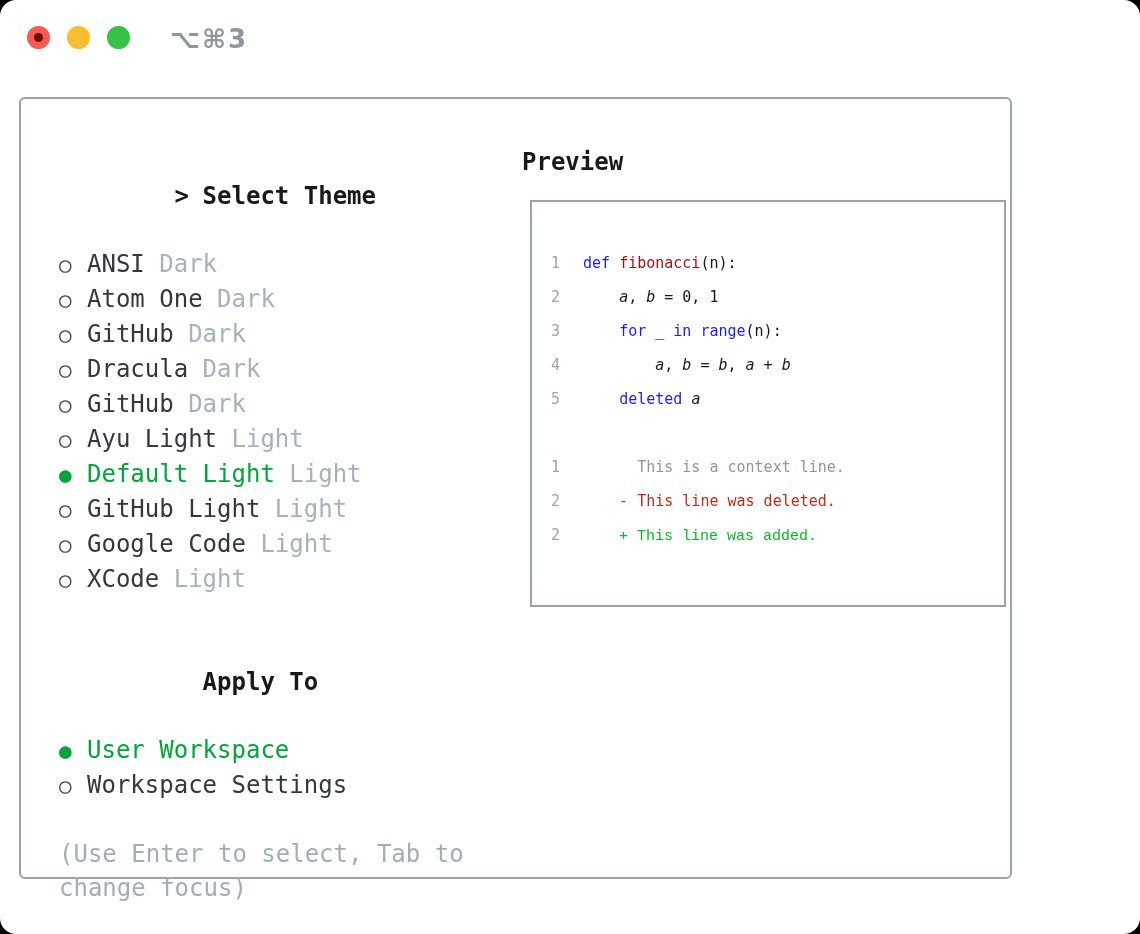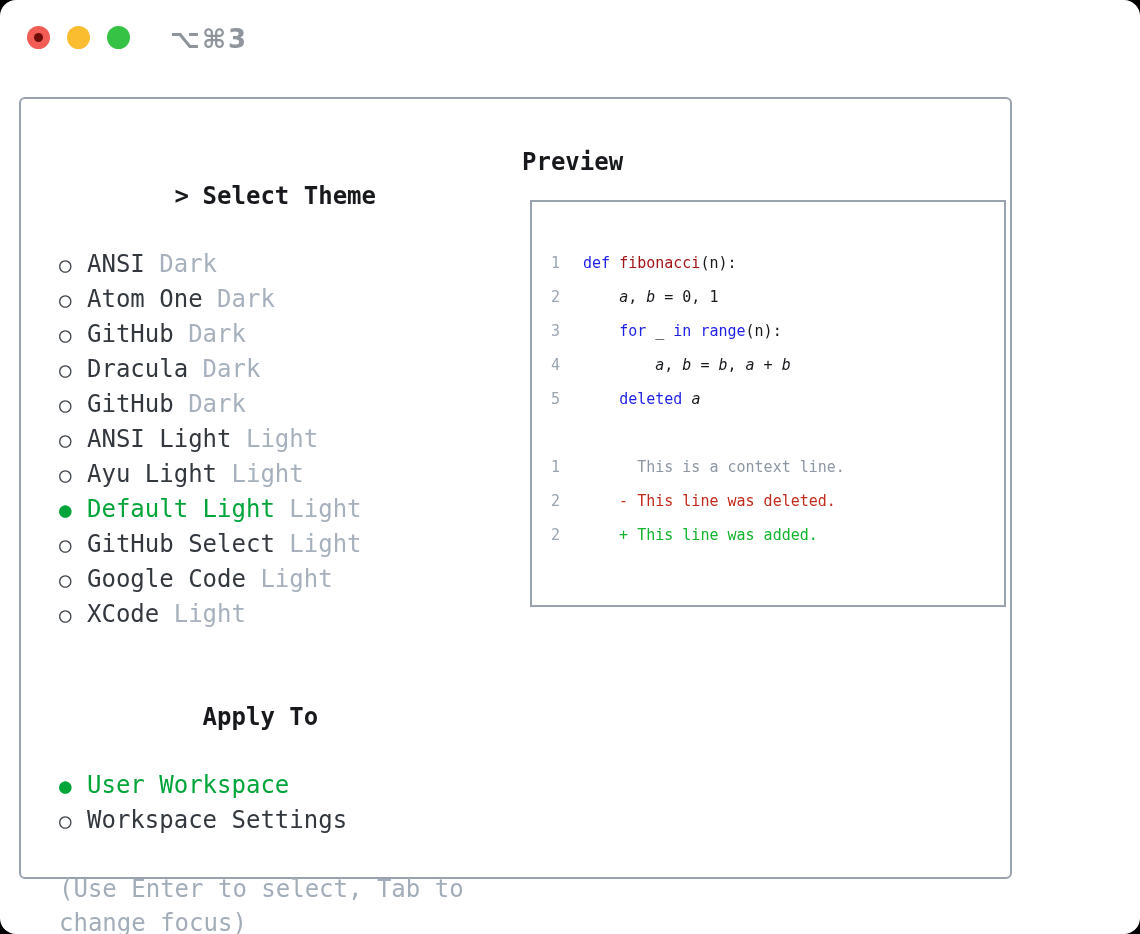--- a/index.html
+++ b/index.html
@@ -53,21 +53,21 @@
     padding:44px 10px 0 19px;background:#fff;
   }
   .line{white-space:pre;line-height:34px;font-size:15px;color:var(--code,#17191d);}
   .line .num{display:inline-block;width:32px;color:var(--num,#9aa5b2);}
   .seg-kw{color:var(--kw,#1c1fe8);}
   .seg-fn{color:var(--fn,#a31515);}
   .seg-pl{color:var(--code,#17191d);}
   .seg-it{color:var(--code,#17191d);font-style:italic;}
   .seg-ctx{color:var(--ctx,#8d97a3);}
   .seg-del{color:var(--del,#c22a1b);text-align:center;}
-  .seg-add{color:var(--add,#10b42c);}
+  .seg-add{color:var(--add,#10b42c);font-family:Liberation Mono, monospace;}
   .blank{height:34px;}
 </style>
 </head>
 <body>
 
 <div class="window">
   <div class="titlebar">
     <div class="lights">
       <span class="light red">
           <span class="dot"></span>
@@ -82,24 +82,23 @@
     <div class="left-col">
       <div class="row">
         <span class="marker prompt">&gt;</span><span class="header-label">Select Theme</span>
       </div>
       <div id="theme-items">
           <div class="row option"><span class="marker radio-off">○</span><span class="name">ANSI</span><span class="tag"> Dark</span></div>
           <div class="row option"><span class="marker radio-off">○</span><span class="name">Atom One</span><span class="tag"> Dark</span></div>
           <div class="row option"><span class="marker radio-off">○</span><span class="name">GitHub</span><span class="tag"> Dark</span></div>
           <div class="row option"><span class="marker radio-off">○</span><span class="name">Dracula</span><span class="tag"> Dark</span></div>
           <div class="row option"><span class="marker radio-off">○</span><span class="name">GitHub</span><span class="tag"> Dark</span></div>
-          <div class="row option"><span class="marker radio-off">○</span><span class="name">ANSI Light</span><span class="tag"> Light</span></div>
           <div class="row option"><span class="marker radio-off">○</span><span class="name">Ayu Light</span><span class="tag"> Light</span></div>
           <div class="row option selected"><span class="marker radio-on">●</span><span class="name">Default Light</span><span class="tag"> Light</span></div>
-          <div class="row option"><span class="marker radio-off">○</span><span class="name">GitHub Select</span><span class="tag"> Light</span></div>
+          <div class="row option"><span class="marker radio-off">○</span><span class="name">GitHub Light</span><span class="tag"> Light</span></div>
           <div class="row option"><span class="marker radio-off">○</span><span class="name">Google Code</span><span class="tag"> Light</span></div>
           <div class="row option"><span class="marker radio-off">○</span><span class="name">XCode</span><span class="tag"> Light</span></div>
         </div>
       <div class="spacer"></div>
       <div class="row">
         <span class="marker"></span><span class="header-label">Apply To</span>
       </div>
       <div id="apply-items">
           <div class="row option selected"><span class="marker radio-on">●</span><span class="name">User Workspace</span></div>
           <div class="row option"><span class="marker radio-off">○</span><span class="name">Workspace Settings</span></div>

